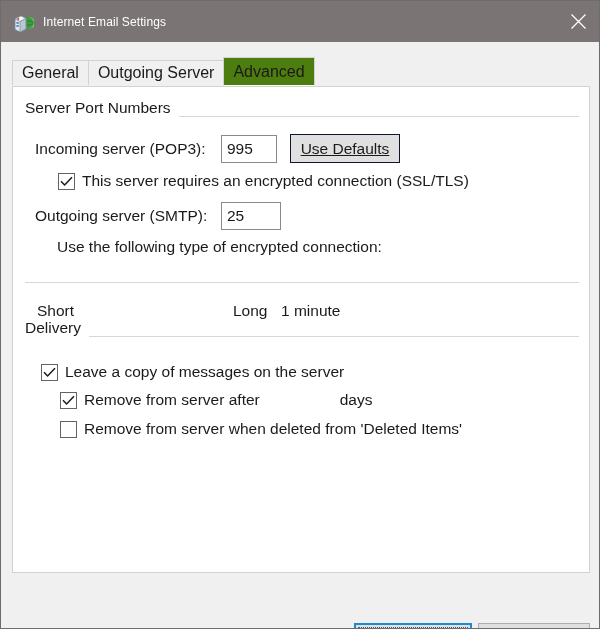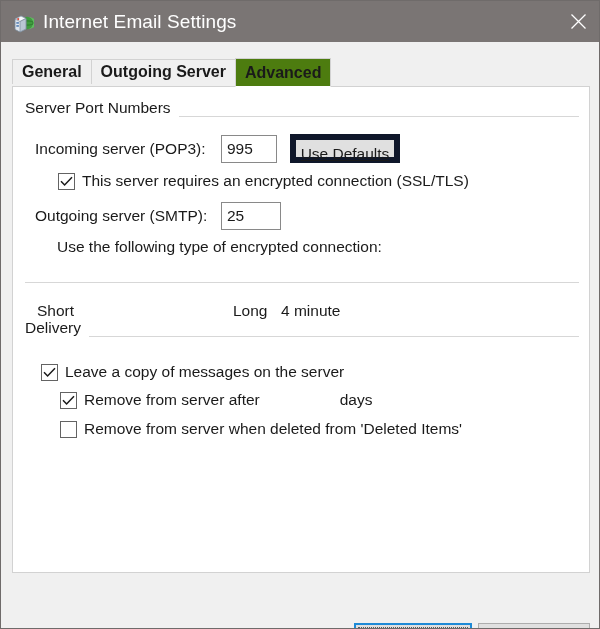--- a/index.html
+++ b/index.html
@@ -34,21 +34,21 @@
   #title-icon {
     width: 22px;
     height: 22px;
     margin-left: 11px;
     margin-right: 9px;
     flex: 0 0 auto;
     position: relative;
   }
   #title-text {
     color: #ffffff;
-    font-size: 19px;
+    font-size: 12px;
     letter-spacing: 0.1px;
     white-space: nowrap;
   }
   #close-button {
     position: absolute;
     right: 0; top: 0;
     width: 46px;
     height: 41px;
     display: flex;
     align-items: center;
@@ -65,23 +65,22 @@
     width: 600px;
     height: 588px;
     background: #f0f0f0;
   }
   #tabstrip {
     position: absolute;
     left: 11px;
     top: 16px;
     height: 27px;
     display: flex;
-    align-items: center;
+    align-items: flex-end;
     z-index: 3;
-    font-weight: bold;
   }
   .tab {
     box-sizing: border-box;
     height: 25px;
     line-height: 23px;
     padding: 0 9px;
     font-size: 16px;
     color: #1a1a1a;
     background: #f0f0f0;
     border: 1px solid #d2d2d2;
@@ -156,21 +155,21 @@
     font-size: 15.5px;
     color: #1a1a1a;
     padding: 0 5px;
     line-height: 26px;
     height: 28px;
     outline: none;
   }
   .button {
     box-sizing: border-box;
     background: #e0e0e0;
-    border: 6px solid #0f172a;
+    border: 1px solid #0f172a;
     font-family: "Liberation Sans", sans-serif;
     font-size: 15.5px;
     color: #1a1a1a;
     text-align: center;
     cursor: default;
     user-select: none;
     text-decoration: underline;
   }
 
   
@@ -422,21 +421,21 @@
       <div class="group" style="left:12px; top:178px; width:554px;">
         <div class="group-header">
           <span class="group-rule"></span>
         </div>
       </div>
 
       <div class="row" style="left:24px; top:198px;">
         <span class="label" style="display:inline-block; width:68px;">Short</span>
         <span style="display:inline-block; width:128px;"></span>
         <span class="label" style="display:inline-block; width:48px;">Long</span>
-        <span class="label">4 minute</span>
+        <span class="label">1 minute</span>
       </div>
 
       <div class="group" style="left:12px; top:232px; width:554px;">
         <div class="group-header">
           <span class="group-title">Delivery</span>
           <span class="group-rule"></span>
         </div>
       </div>
 
       <div class="row" style="left:28px; top:259px;">

